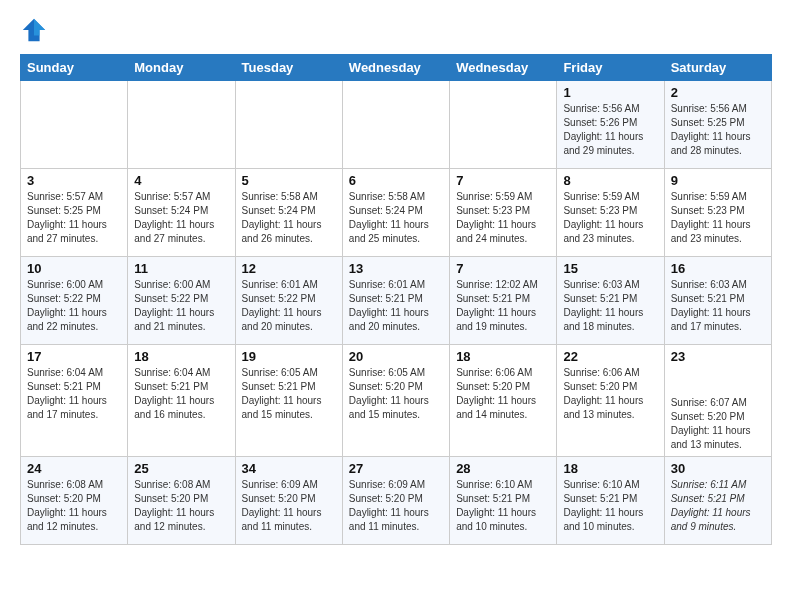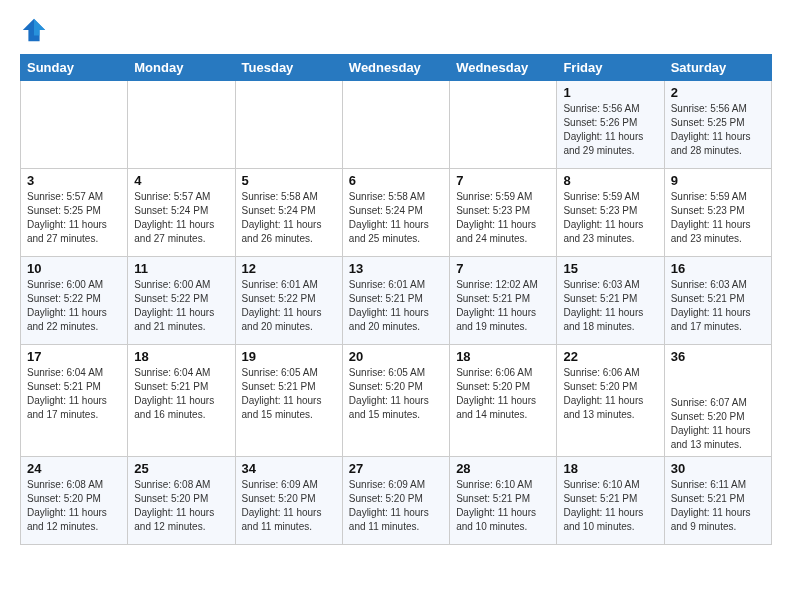--- a/index.html
+++ b/index.html
@@ -292,21 +292,21 @@
 and 14 minutes.</div>
           </td>
           <td>
             <span class="day-num">22</span>
             <div class="day-info" style="white-space: pre-line;">Sunrise: 6:06 AM
 Sunset: 5:20 PM
 Daylight: 11 hours
 and 13 minutes.</div>
           </td>
           <td>
-            <span class="day-num">36</span>
+            <span class="day-num">23</span>
             <div class="day-info" style="white-space: pre-line; margin-top: 32px;">Sunrise: 6:07 AM
 Sunset: 5:20 PM
 Daylight: 11 hours
 and 13 minutes.</div>
           </td>
         </tr>
         <tr>
           <td>
             <span class="day-num">24</span>
             <div class="day-info" style="white-space: pre-line;">Sunrise: 6:08 AM
@@ -344,21 +344,21 @@
           </td>
           <td>
             <span class="day-num">18</span>
             <div class="day-info" style="white-space: pre-line;">Sunrise: 6:10 AM
 Sunset: 5:21 PM
 Daylight: 11 hours
 and 10 minutes.</div>
           </td>
           <td>
             <span class="day-num">30</span>
-            <div class="day-info" style="white-space: pre-line;">Sunrise: 6:11 AM
+            <div class="day-info" style="white-space: pre-line; font-style: italic;">Sunrise: 6:11 AM
 Sunset: 5:21 PM
 Daylight: 11 hours
 and 9 minutes.</div>
           </td>
         </tr>
       </tbody>
   </table>
 </div>
 
 </body></html>

